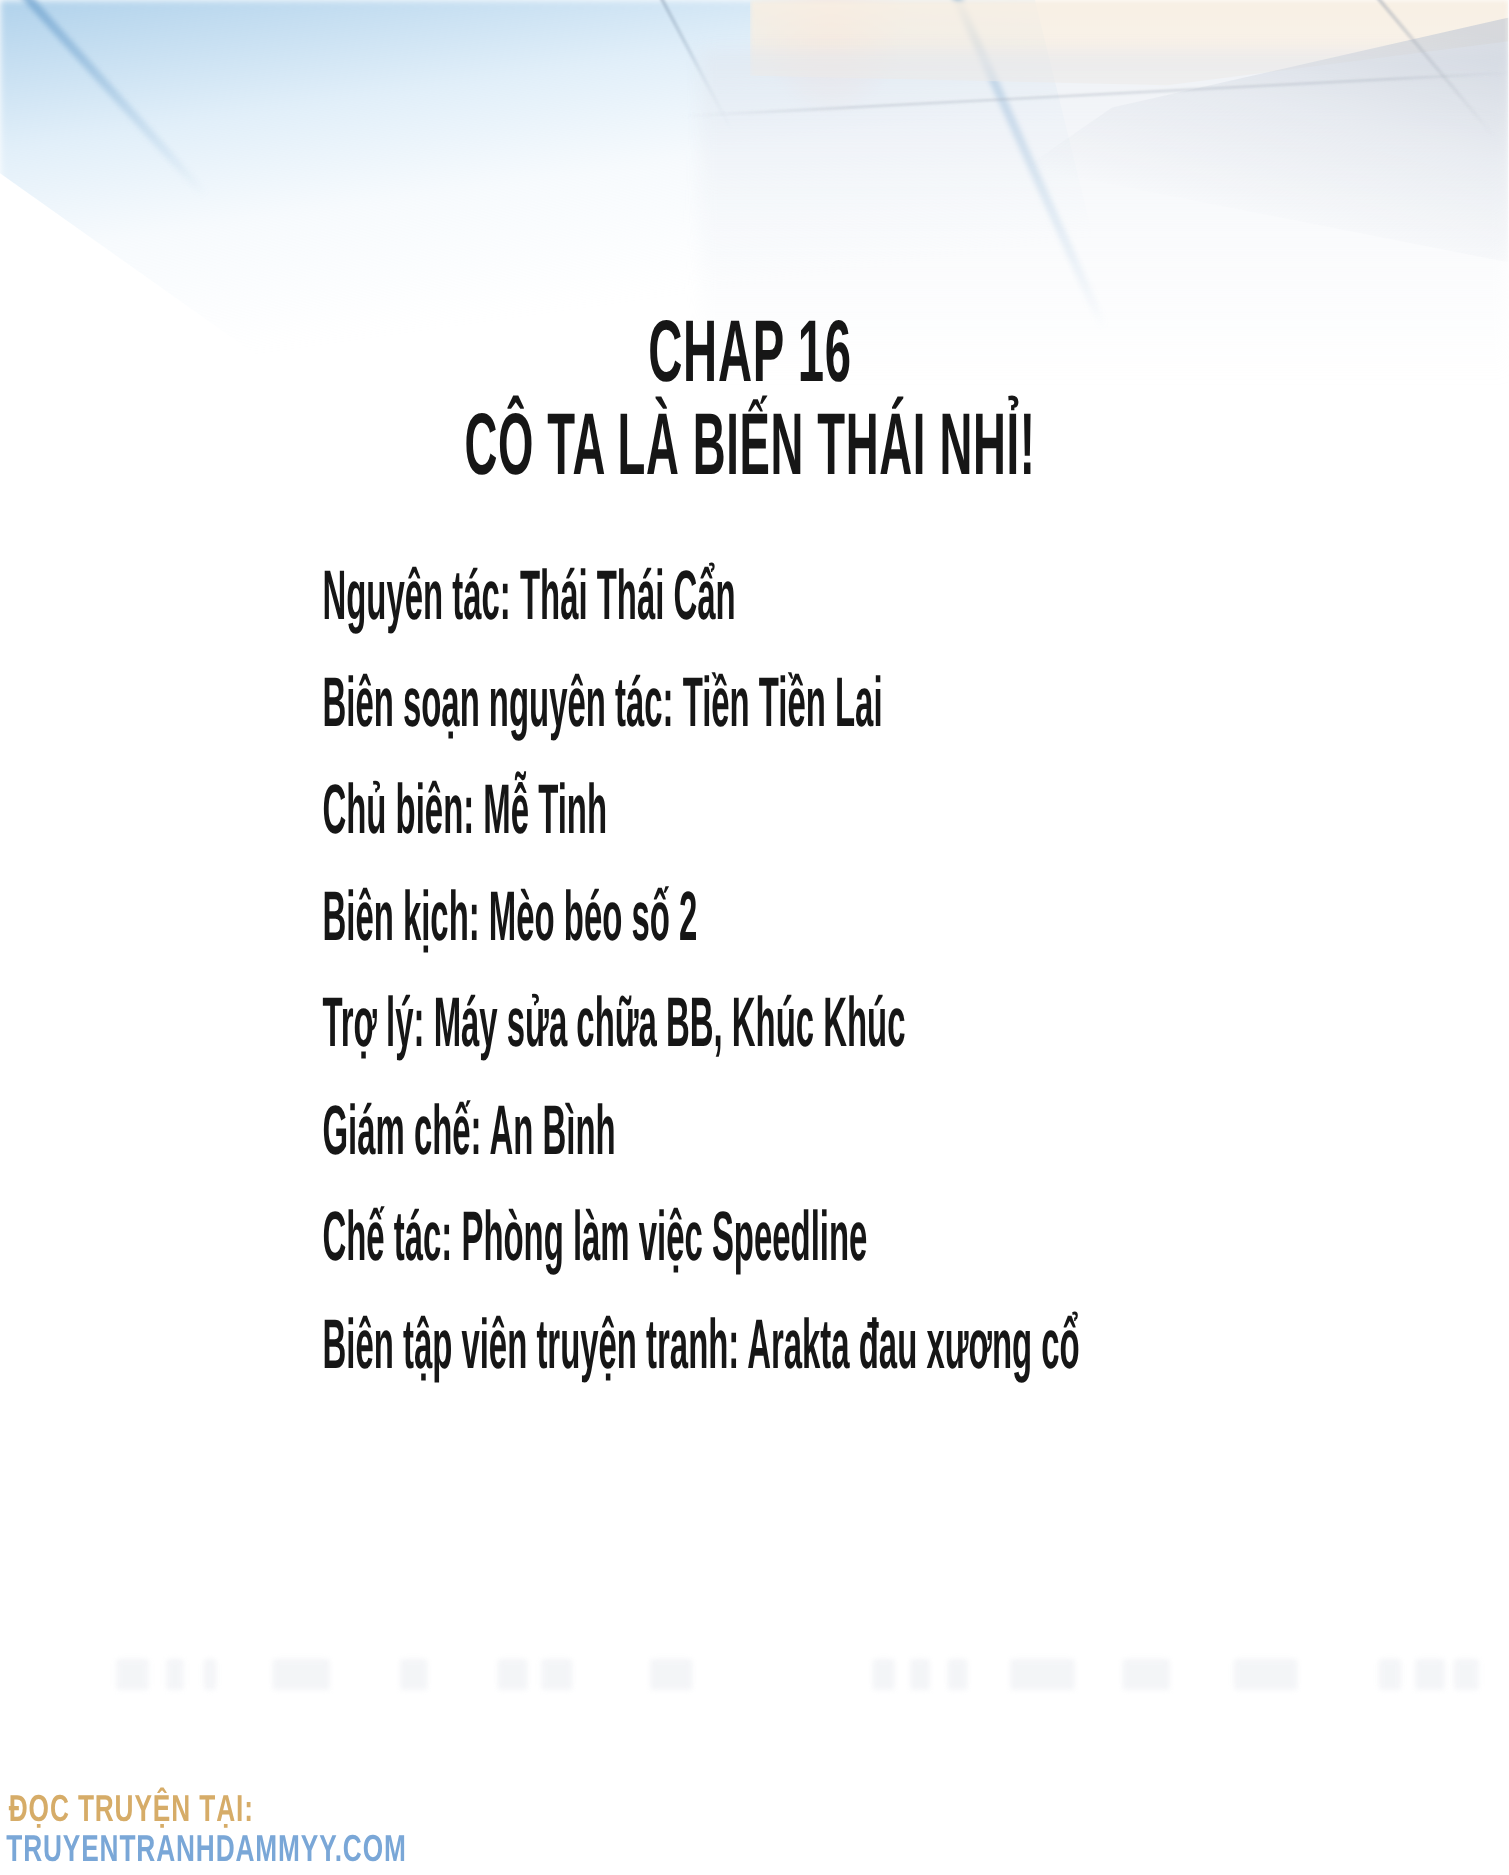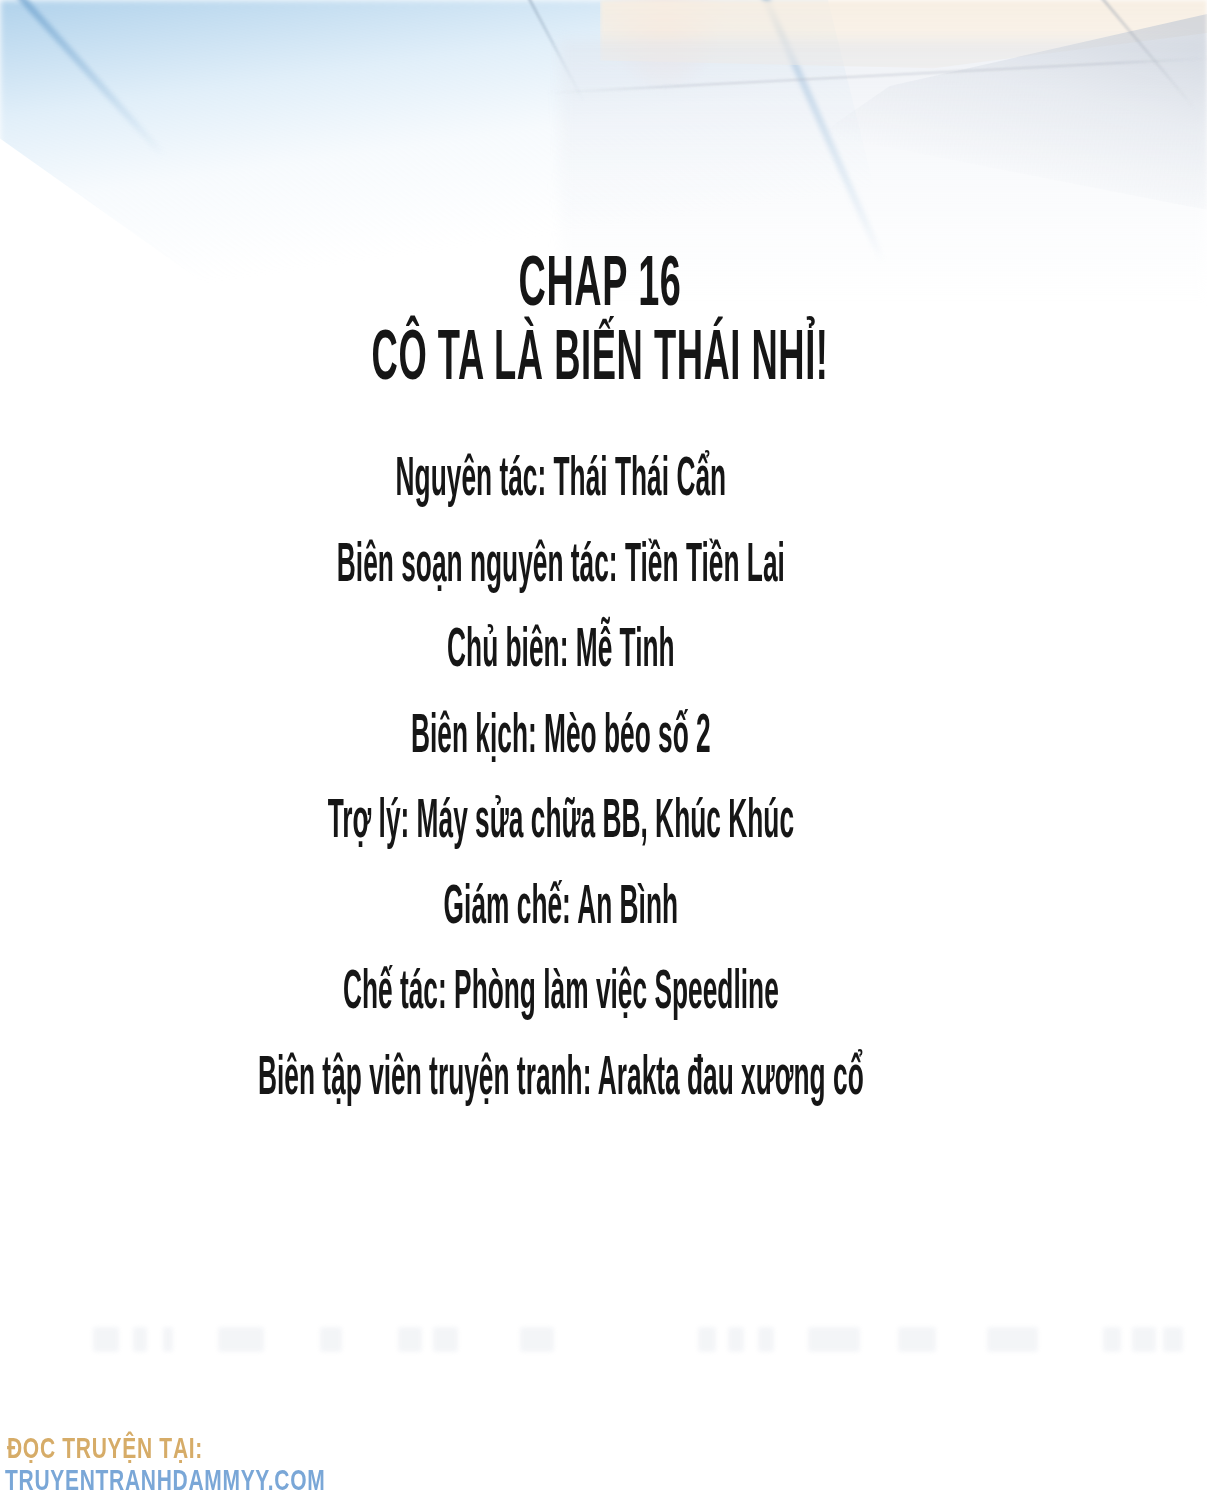--- a/index.html
+++ b/index.html
@@ -1,18 +1,18 @@
 <!DOCTYPE html>
 <html><head>
 <meta charset="utf-8">
 <style>
   html,body{margin:0;padding:0;background:#ffffff;}
   .page{
     position:relative;width:1207px;height:1500px;background:#ffffff;
-    overflow:hidden;font-family:"Liberation Sans",sans-serif;text-align:center;
+    overflow:hidden;font-family:"Liberation Sans",sans-serif;
   }
   
   .decor-pane{
     position:absolute;left:0;top:0;width:900px;height:330px;
     background:linear-gradient(172deg, rgba(168,205,233,.90) 0%, rgba(205,228,245,.60) 26%,
                rgba(232,242,250,.35) 45%, rgba(255,255,255,0) 68%);
     clip-path:polygon(0 0, 92% 0, 99% 78%, 30% 100%, 0 42%);
     filter:blur(3px);
   }
   .decor-edge{

